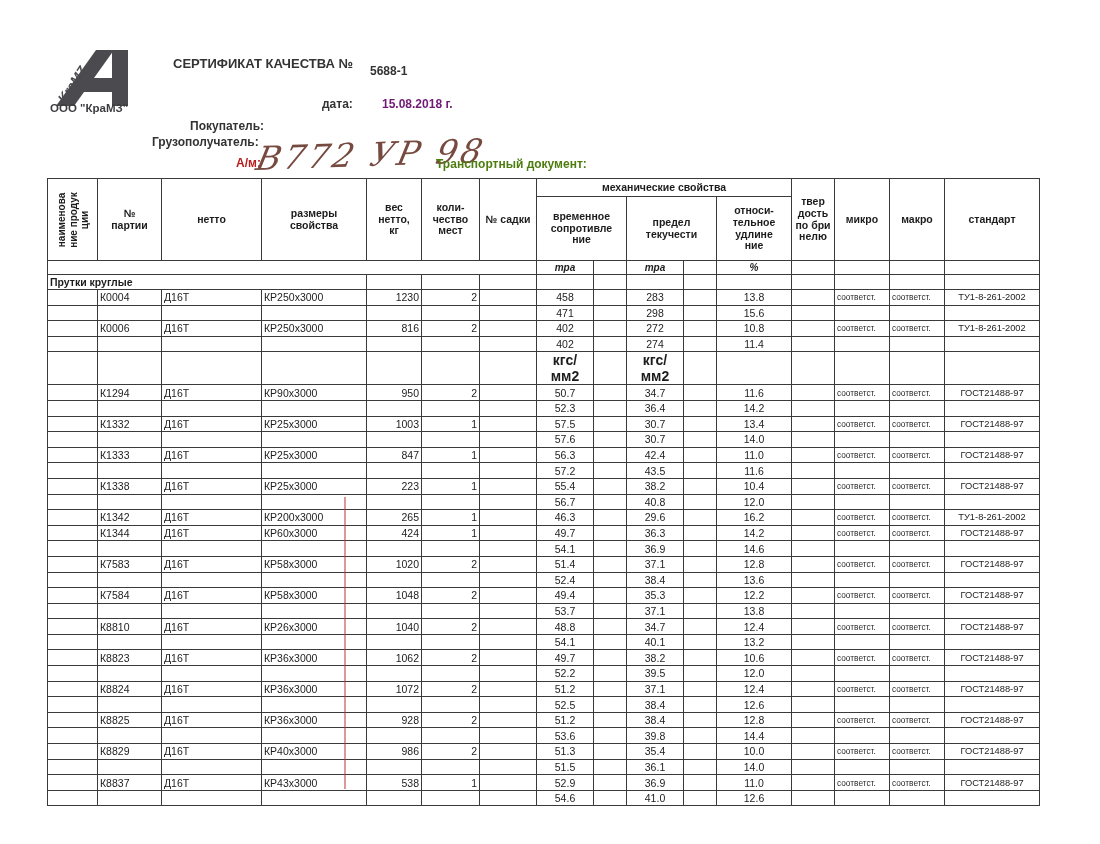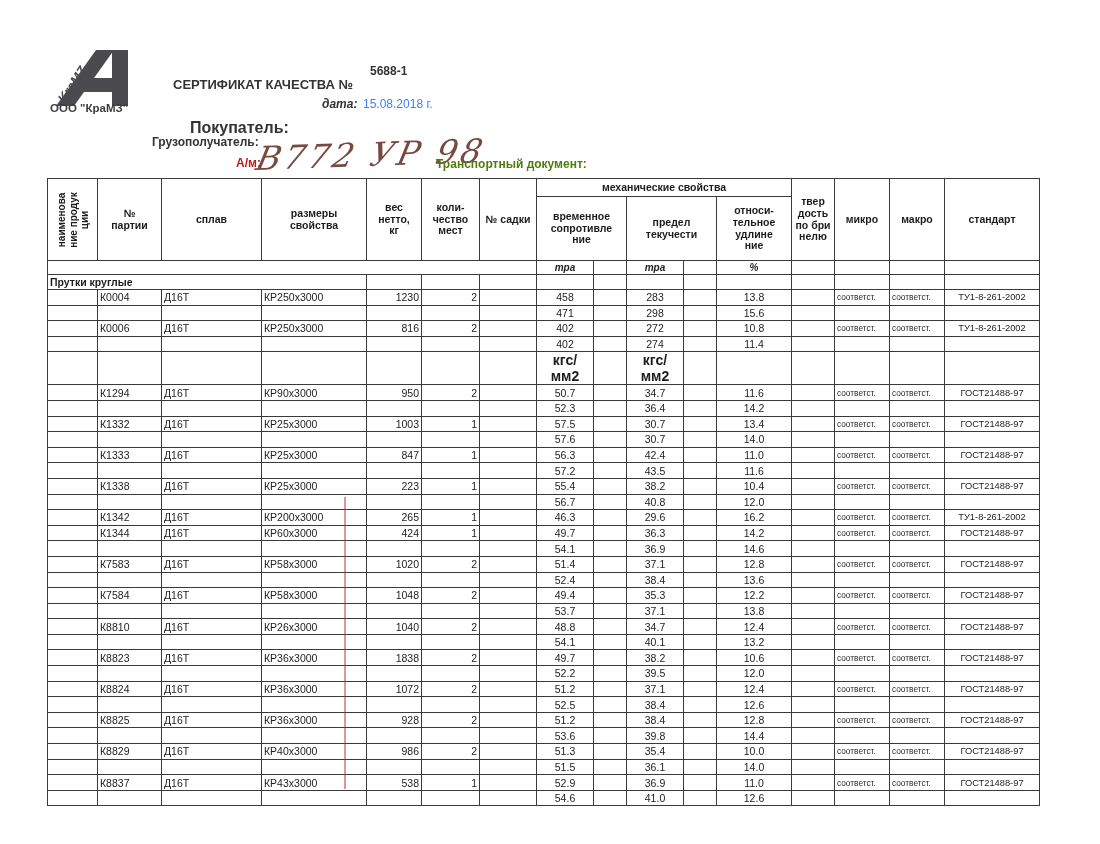--- a/index.html
+++ b/index.html
@@ -5,25 +5,25 @@
   html,body{margin:0;padding:0;}
   body{
     width:1100px;height:844px;position:relative;background:#ffffff;
     font-family:"Liberation Sans", sans-serif;color:#1c1c1c;overflow:hidden;
   }
   .abs{position:absolute;}
 
   
   .logo-wrap{left:52px;top:48px;width:95px;height:58px;}
   .company{left:50px;top:102px;font-size:11.5px;font-weight:bold;color:#3d3d40;}
-  .title{left:173px;top:77px;font-size:13px;font-weight:bold;color:#333;}
+  .title{left:173px;top:56px;font-size:13px;font-weight:bold;color:#333;}
   .cert-no{left:370px;top:64px;font-size:12px;font-weight:bold;color:#333;}
-  .date-label{left:322px;top:97px;font-size:12px;font-weight:bold;color:#333;font-style:italic;}
-  .date-value{left:363px;top:97px;font-size:12px;font-weight:normal;color:#3b82f6;}
-  .buyer{left:190px;top:119px;font-size:16px;font-weight:bold;color:#333;}
+  .date-label{left:322px;top:97px;font-size:12px;font-weight:bold;color:#333;}
+  .date-value{left:382px;top:97px;font-size:12px;font-weight:bold;color:#701a75;}
+  .buyer{left:190px;top:119px;font-size:12px;font-weight:bold;color:#333;}
   .consignee{left:152px;top:135px;font-size:12px;font-weight:bold;color:#333;text-align:right;}
   .am-label{left:236px;top:156px;font-size:12px;font-weight:bold;color:#b91c1c;}
   .transport{left:436px;top:157px;font-size:12px;font-weight:bold;color:#4d7c0f;}
   .handwriting{
     left:258px;top:135px;font-family:"DejaVu Serif", serif;font-style:italic;
     font-size:33px;color:#774a40;letter-spacing:3px;
     transform:skewX(-14deg) rotate(-2deg);
   }
 
   
@@ -106,21 +106,21 @@
       <col style="width:55px">
       <col style="width:95px">
   </colgroup>
   <thead>
     <tr class="hr1">
       <th rowspan="2" class="vcell"><div class="vtext">наименова
 ние продук
 ции</div></th>
       <th rowspan="2">№
 партии</th>
-      <th rowspan="2">сплав</th>
+      <th rowspan="2">нетто</th>
       <th rowspan="2">размеры
 свойства</th>
       <th rowspan="2">вес
 нетто,
 кг</th>
       <th rowspan="2">коли-
 чество
 мест</th>
       <th rowspan="2">№ садки</th>
       <th colspan="5">механические свойства</th>
@@ -568,21 +568,21 @@
         <td class="t-center"></td>
         <td class="ok-cell"></td>
         <td class="ok-cell"></td>
         <td class="std-cell"></td>
       </tr>
       <tr>
         <td></td>
         <td class="t-left">К8823</td>
         <td class="t-left">Д16Т</td>
         <td class="t-left">КР36х3000</td>
-        <td class="t-right">1838</td>
+        <td class="t-right">1062</td>
         <td class="t-right">2</td>
         <td class="t-center"></td>
         <td class="t-center">49.7</td>
         <td></td>
         <td class="t-center">38.2</td>
         <td></td>
         <td class="t-center">10.6</td>
         <td class="t-center"></td>
         <td class="ok-cell">соответст.</td>
         <td class="ok-cell">соответст.</td>

